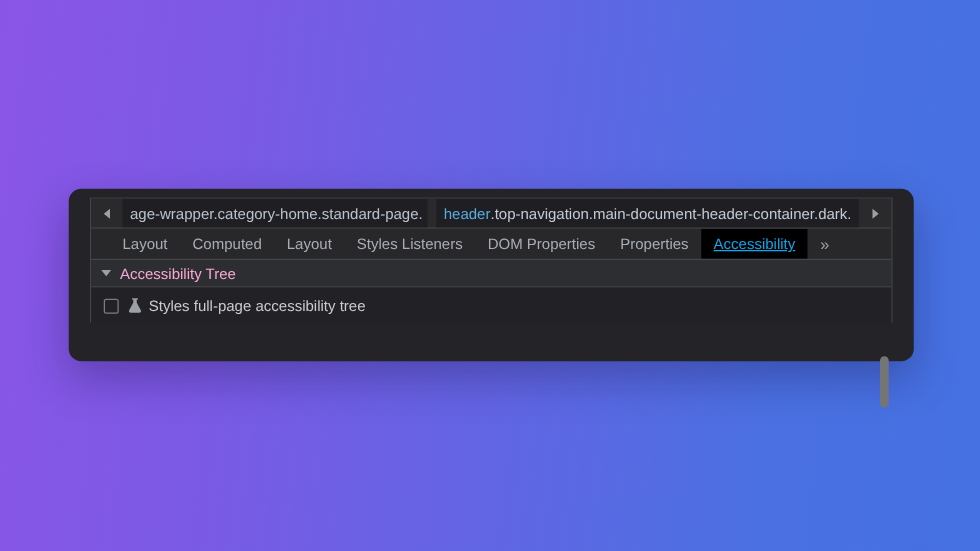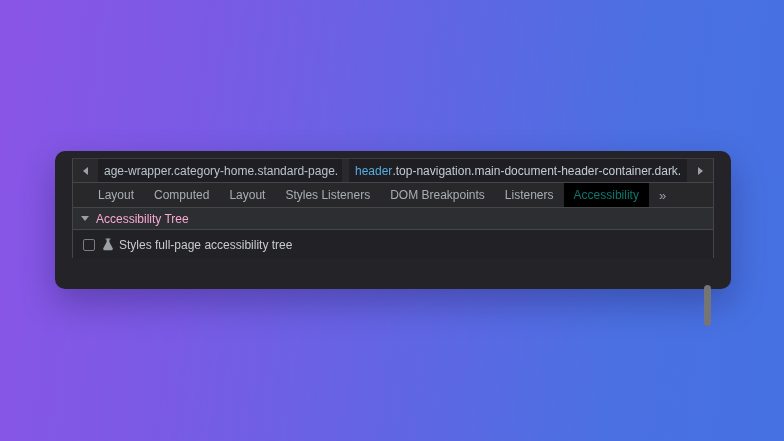--- a/index.html
+++ b/index.html
@@ -36,21 +36,21 @@
   .crumb + .crumb { margin-left:7px; }
   .crumb .tag { color:#58ace0; }
   .crumb .classes { color:#c2cbd6; }
   .crumb-fwd { margin-left:auto; }
   
   .tab-bar {
     height:25px; flex:0 0 25px; background:#28282b; border-bottom:1px solid #454649;
     display:flex; align-items:stretch; font-size:12px; color:#a8adb4; padding-left:15px; overflow:hidden;
   }
   .tab { display:flex; align-items:center; padding:0 10px; cursor:pointer; white-space:nowrap; }
-  .tab.selected { background:#000; color:#0f766e; }
+  .tab.selected { background:#000; color:#0ea5e9;text-decoration:underline; }
   .more-tabs { display:flex; align-items:center; padding:0 10px; cursor:pointer; color:#9aa0a6; font-size:13px; }
   
   .section-header {
     height:22px; flex:0 0 22px; background:#2d2e32; border-bottom:1px solid #454649;
     display:flex; align-items:center; padding-left:8px; font-size:12px; color:#f9a8d4; cursor:pointer;
   }
   .section-header .tri-down { margin-right:7px; }
   
   .tree-area { flex:1 1 auto; background:#222226; position:relative; }
   .tree-row { display:flex; align-items:center; height:29px; padding-left:10px; font-size:12px; color:#c8cbcf; }
@@ -90,22 +90,22 @@
       <div class="crumb-nav-btn crumb-fwd">
         <span class="tri tri-right"></span>
       </div>
     </div>
 
     <div class="tab-bar">
       <div class="tab">Layout</div>
       <div class="tab">Computed</div>
       <div class="tab">Layout</div>
       <div class="tab">Styles Listeners</div>
-      <div class="tab">DOM Breakpoints</div>
-      <div class="tab">Listeners</div>
+      <div class="tab">DOM Properties</div>
+      <div class="tab">Properties</div>
       <div class="tab selected">Accessibility</div>
       <div class="more-tabs">»</div>
     </div>
 
     <div class="section-header">
       <span class="tri tri-down"></span>
       <span>Accessibility Tree</span>
     </div>
 
     <div class="tree-area">

